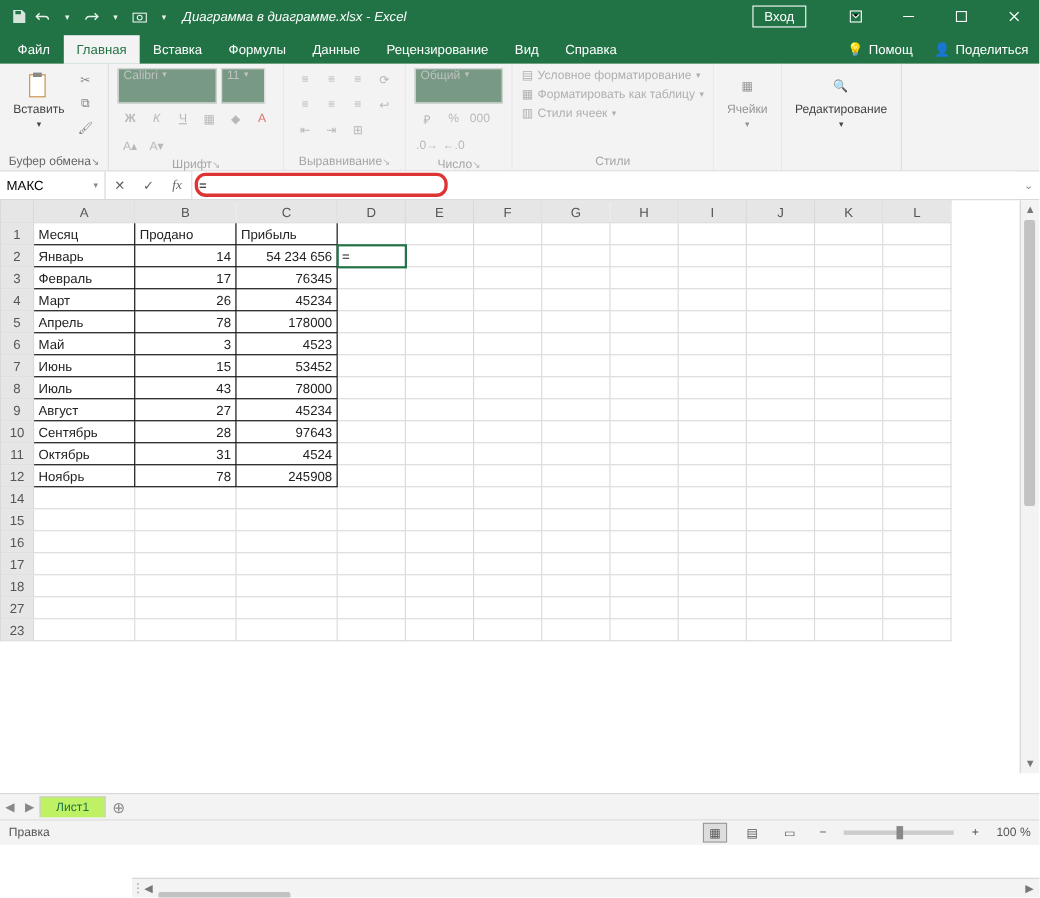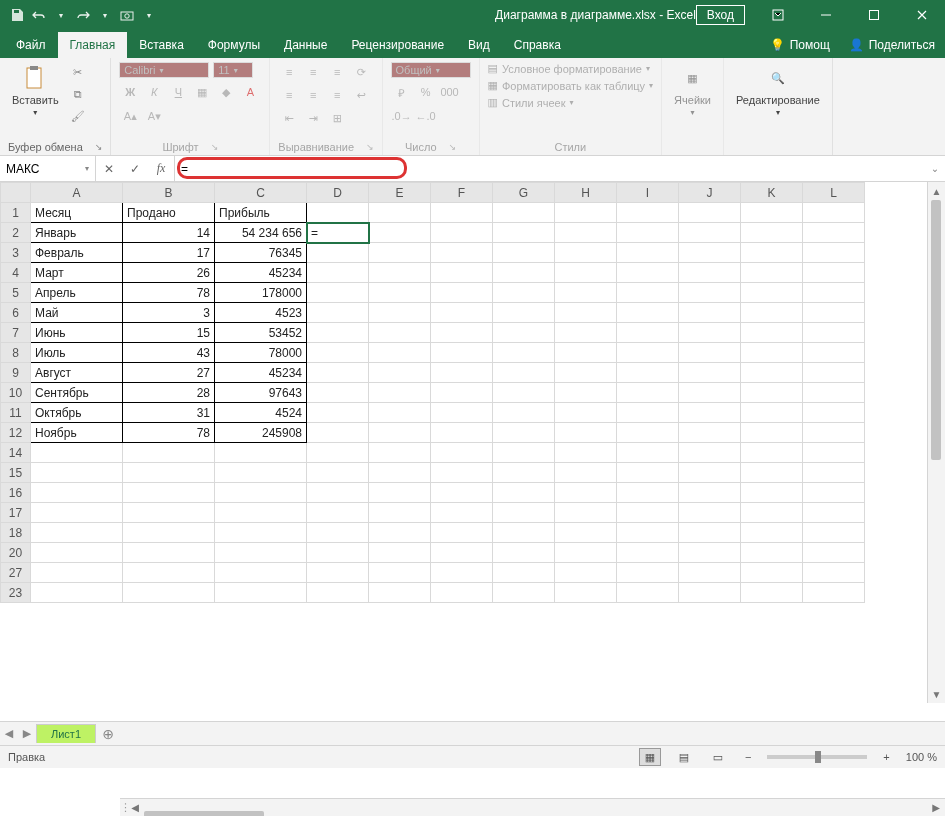--- a/index.html
+++ b/index.html
@@ -1,41 +1,41 @@
 <!DOCTYPE html>
 <html><head>
 <meta charset="utf-8">
 <style>
 * { box-sizing: border-box; margin: 0; padding: 0; font-family: "Segoe UI", Tahoma, sans-serif; }
 body { background: #fff; width: 945px; height: 816px; overflow: hidden; position: relative; }
 
 .titlebar { height: 30px; background: #217346; display: flex; align-items: center; color: #fff; font-size: 12px; }
 .titlebar .qat { display: flex; align-items: center; gap: 4px; padding: 0 8px; }
 .titlebar .qat .icon { width: 18px; height: 18px; display: flex; align-items: center; justify-content: center; opacity: .9; cursor: pointer; }
-.titlebar .title { flex: 1; text-align: right; }
+.titlebar .title { flex: 1; text-align: left; font-style: italic; }
 .titlebar .right { display: flex; align-items: center; gap: 2px; }
-.titlebar .signin { border: 1px solid #fff; padding: 2px 10px; margin-right: 8px; cursor: pointer; }
+.titlebar .signin { border: 1px solid #fff; padding: 2px 10px; margin-right: 20px; cursor: pointer; }
 .titlebar .winbtn { width: 46px; height: 30px; display:flex;align-items:center;justify-content:center;cursor:pointer; }
 
 .tabs { height: 28px; background: #217346; display: flex; align-items: flex-end; padding-left: 4px; color: #fff; font-size: 12px; }
 .tabs .tab { padding: 6px 12px; cursor: pointer; }
 .tabs .tab.active { background: #f3f3f3; color: #217346; }
 .tabs .spacer { flex: 1; }
 .tabs .righttab { padding: 6px 10px; display:flex;align-items:center;gap:4px;cursor:pointer; }
 
 .ribbon { height: 98px; background: #f3f3f3; border-bottom: 1px solid #d4d4d4; display: flex; font-size: 11px; color: #777; }
 .group { border-right: 1px solid #e0e0e0; padding: 4px 8px 2px 8px; display: flex; flex-direction: column; justify-content: space-between; }
 .group .controls { display:flex; gap:4px; align-items: flex-start; flex:1; }
-.group .label { text-align: center; color: #666; font-size: 11px; padding-top:2px; display:flex;align-items:center;justify-content:center;gap:12px; }
+.group .label { text-align: center; color: #666; font-size: 11px; padding-top:2px; display:flex;align-items:center;justify-content:center;gap:0; }
 .group .label .dlaunch { font-size:9px;color:#888;cursor:pointer; }
 .bigbtn { display:flex;flex-direction:column;align-items:center;justify-content:center;gap:2px;padding:2px 4px;cursor:pointer;color:#444; }
 .bigbtn .ic { width:28px;height:28px;display:flex;align-items:center;justify-content:center; }
 .col { display:flex;flex-direction:column;gap:2px; }
 .smbtn { width:22px;height:20px;display:flex;align-items:center;justify-content:center;cursor:pointer;color:#888;border:1px solid transparent; font-size:11px; }
-.combo { height:16px;border:1px solid #ccc;background:#7f1d1d;display:flex;align-items:center;padding:0 4px;font-size:11px;color:#999;cursor:pointer;gap:4px; }
+.combo { height:32px;border:1px solid #ccc;background:#14532d;display:flex;align-items:flex-start;padding:0 4px;font-size:11px;color:#999;cursor:pointer;gap:4px; }
 .combo .dd { font-size:8px;color:#999; }
 .disabled { opacity:.55; pointer-events:none; }
 
 .formula-row { height: 26px; display: flex; align-items: stretch; border-bottom: 1px solid #d4d4d4; background:#fff; }
 .namebox { width: 96px; border-right: 1px solid #d4d4d4; display:flex;align-items:center;padding:0 6px;font-size:12px;gap:4px;cursor:text; }
 .namebox .dd { font-size:8px;color:#888;margin-left:auto;cursor:pointer; }
 .fxbtns { display:flex;align-items:center;border-right:1px solid #d4d4d4; }
 .fxbtn { width:26px;height:100%;display:flex;align-items:center;justify-content:center;cursor:pointer;color:#666;font-size:12px; }
 .fxbtn.fx { font-style:italic;font-family:"Times New Roman",serif; }
 .fbar-wrap { flex:1;display:flex;align-items:center;position:relative; }
@@ -599,35 +599,20 @@
           <td></td>
           <td></td>
           <td></td>
           <td></td>
           <td></td>
           <td></td>
           <td></td>
           <td></td>
         </tr>
         <tr>
-          <th>20</th>
-          <td></td>
-          <td></td>
-          <td></td>
-          <td></td>
-          <td></td>
-          <td></td>
-          <td></td>
-          <td></td>
-          <td></td>
-          <td></td>
-          <td></td>
-          <td></td>
-        </tr>
-        <tr>
           <th>27</th>
           <td></td>
           <td></td>
           <td></td>
           <td></td>
           <td></td>
           <td></td>
           <td></td>
           <td></td>
           <td></td>

